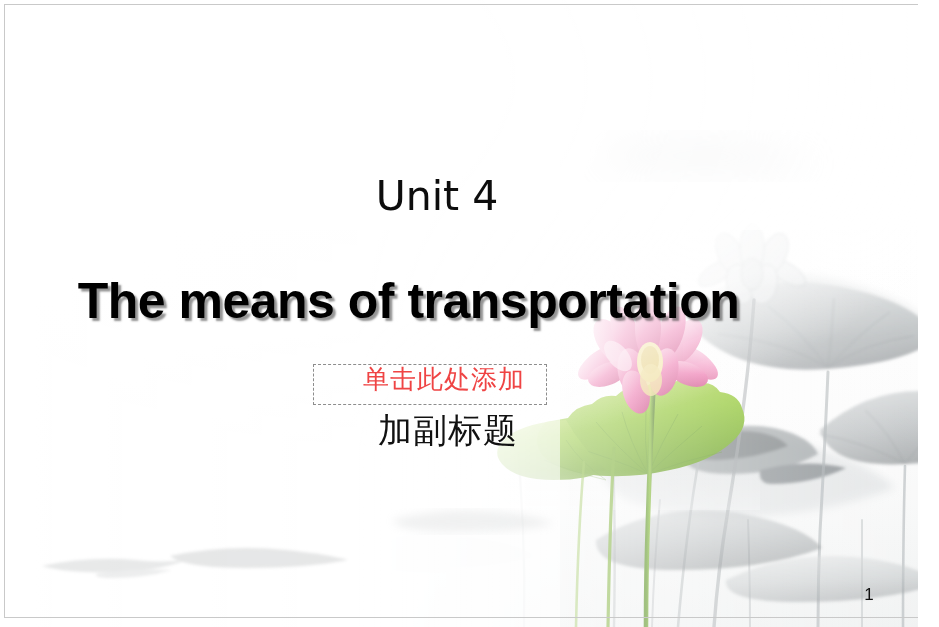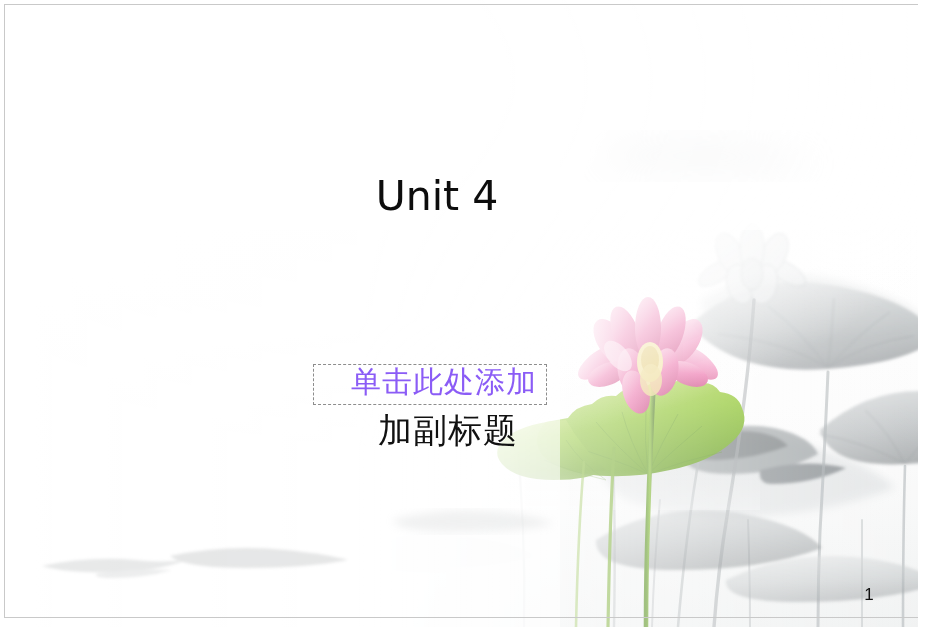--- a/index.html
+++ b/index.html
@@ -51,21 +51,21 @@
   }
   .sub-box{
     border:1px dashed #8d8d8d;
     height:41px;
     box-sizing:border-box;
     position:relative;
   }
   .sub-line1{
     position:absolute;left:0;right:0;top:-3px;
     text-align:center;
-    font-size:30px;color:#8b5cf6;
+    font-size:26px;color:#ef4444;
     font-family:"DejaVu Sans","Liberation Sans",sans-serif;
     letter-spacing:1px;
     white-space:nowrap;
     text-indent:28px;
   }
   .sub-line2{
     position:absolute;left:0;width:234px;top:44px;
     text-align:center;
     font-size:34px;color:#111;
     font-family:"DejaVu Sans","Liberation Sans",sans-serif;
@@ -297,20 +297,21 @@
       </g>
 
       <rect x="560" y="0" width="379" height="210" fill="#ffffff" opacity="0.5"></rect>
     </svg>
   </div>
 
   <div id="content">
 
     <div class="unit-line">Unit 4</div>
 
+    <div class="main-title">The means of transportation</div>
 
     <div class="sub-wrap">
       <div class="sub-box">
         <div class="sub-line1">单击此处添加</div>
       </div>
       <div class="sub-line2">加副标题</div>
     </div>
 
     <div class="page-num">1</div>
   </div>

